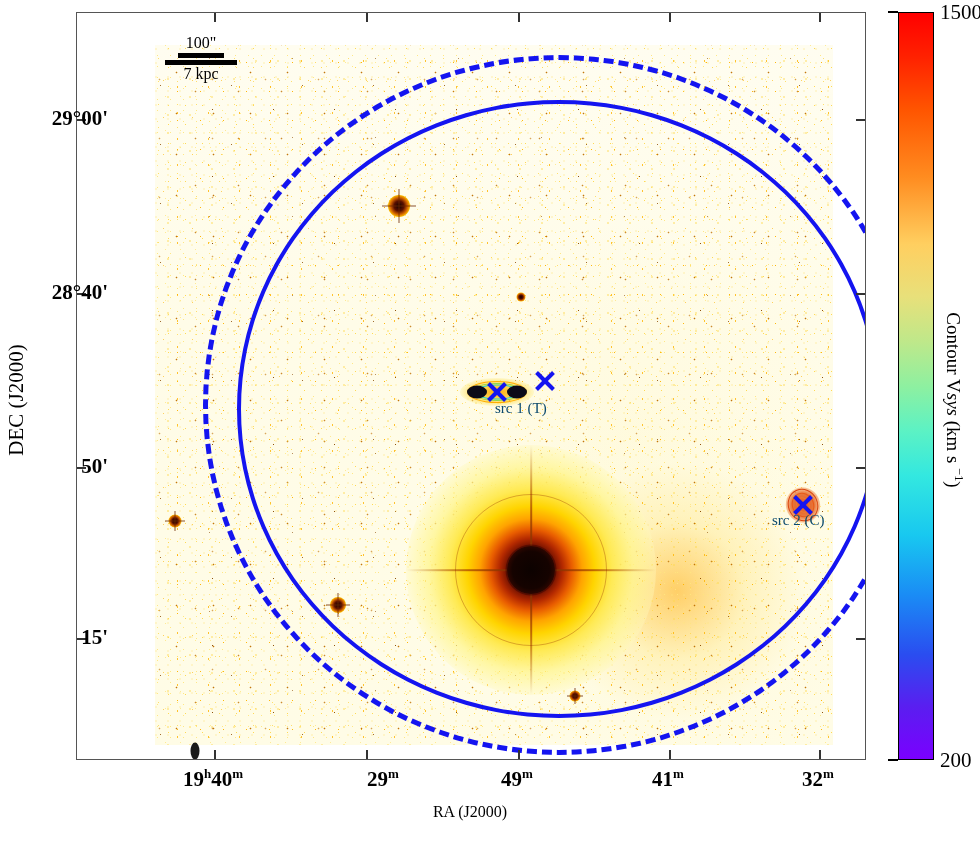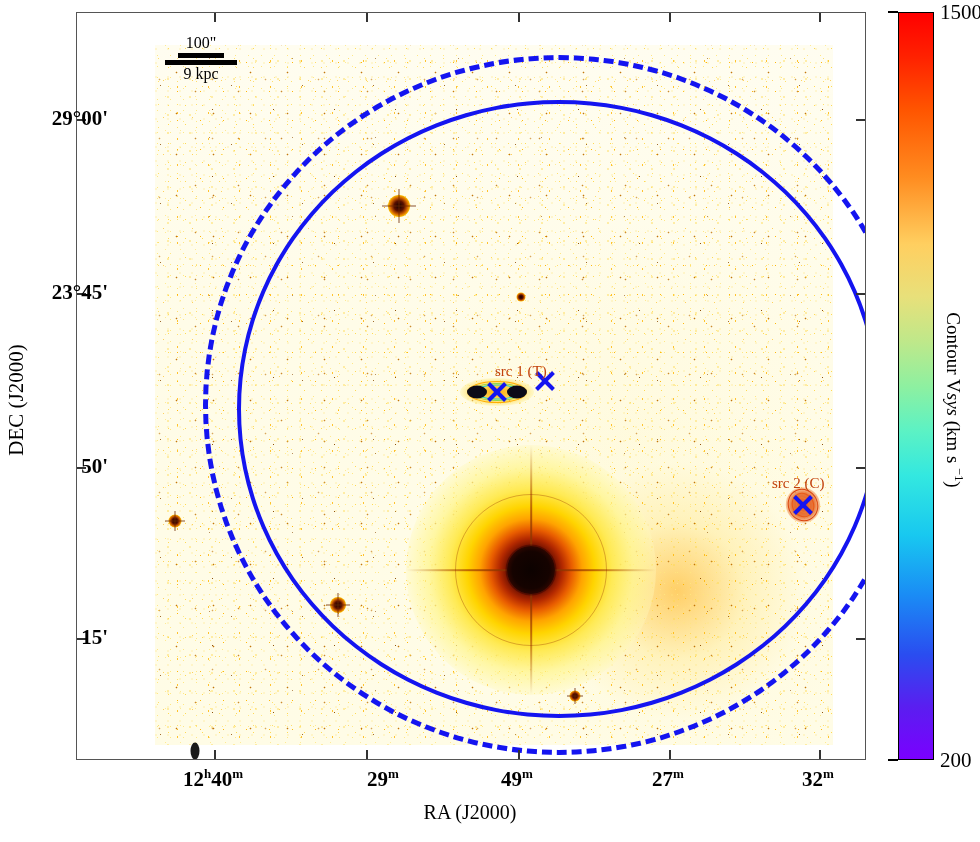--- a/index.html
+++ b/index.html
@@ -101,21 +101,21 @@
 
   
   .xmark{position:absolute;width:22px;height:22px;transform:translate(-50%,-50%);}
   .xmark i{position:absolute;left:50%;top:50%;width:24px;height:4px;
      background:#1414f0;transform-origin:50% 50%;}
   .xmark i:first-child{transform:translate(-50%,-50%) rotate(45deg);}
   .xmark i:last-child{transform:translate(-50%,-50%) rotate(-45deg);}
   #src1-x{left:545px;top:381px;}
   #src2-x{left:803px;top:506px;}
 
-  .srclabel{position:absolute;font-size:15px;white-space:nowrap;color:#c2410c;}
+  .srclabel{position:absolute;font-size:15px;white-space:nowrap;color:#0c4a6e;margin-top:37px;}
   #src1-label{left:495px;top:363px;}
   #src2-label{left:772px;top:475px;}
 
   
   #scalebar{position:absolute;left:88px;top:22px;width:72px;text-align:center;}
   #scalebar .t{font-size:16px;line-height:1.05;}
   #scalebar .bar1{height:5px;background:#000;margin:1px auto 2px;width:46px;}
   #scalebar .bar2{height:5px;background:#000;margin:0 auto 1px;width:72px;}
 
   
@@ -130,21 +130,21 @@
   .lab-y{position:absolute;right:872px;transform:translateY(-50%);
      font-size:21px;font-weight:bold;white-space:nowrap;}
   .lab-x{position:absolute;top:766px;transform:translateX(-50%);
      font-size:21px;font-weight:bold;white-space:nowrap;}
   .lab-x sup,.lab-y sup{font-size:.62em;vertical-align:super;}
 
   #ylabel{position:absolute;left:2px;top:400px;transform:translate(-50%,-50%) rotate(-90deg);
      transform-origin:50% 50%;font-size:21px;white-space:nowrap;
      width:200px;text-align:center;margin-left:14px;}
   #xlabel{position:absolute;left:470px;top:812px;transform:translate(-50%,-50%);
-     font-size:20px;white-space:nowrap;}
+     font-size:16px;white-space:nowrap;}
 
   
   #colorbar{position:absolute;left:898px;top:12px;width:36px;height:748px;
      border:1.5px solid #000;box-sizing:border-box;
      background:linear-gradient(180deg,
         #ff0000 0%, #ff2200 6%, #ff5500 13%, #ff8c20 22%,
         #ffcf60 31%, #e8e07a 38%, #bfe88a 44%, #8ef0a0 50%,
         #5cf2c4 56%, #33e8e0 62%, #18c8f0 70%, #1a8cf5 78%,
         #2a4df0 86%, #5a1ef0 93%, #7a00ff 100%);}
   #cb-tick-top{position:absolute;left:888px;top:11px;width:10px;height:1.5px;background:#000;}
@@ -203,21 +203,21 @@
       </div>
     </div>
 
     <div class="circ" id="circle-dashed"></div>
     <div class="circ" id="circle-solid"></div>
 
     <div id="scalebar">
       <div class="t">100"</div>
       <div class="bar1"></div>
       <div class="bar2"></div>
-      <div class="t">9 kpc</div>
+      <div class="t">7 kpc</div>
     </div>
 
     <div id="beam"></div>
 
     <div class="tick-y" style="right:auto;left:0;top:106px;"></div>
     <div class="tick-y" style="right:auto;left:0;top:280px;"></div>
     <div class="tick-y" style="right:auto;left:0;top:454px;"></div>
     <div class="tick-y" style="right:auto;left:0;top:625px;"></div>
     <div class="tick-y" style="right:0;top:106px;"></div>
     <div class="tick-y" style="right:0;top:280px;"></div>
@@ -260,28 +260,28 @@
       <div class="ct d2"></div>
       <div class="ct d3"></div>
   </div>
   <div class="xmark" id="src2-x" style="left:803px;top:505px;">
       <i></i>
       <i></i>
     </div>
   <div class="srclabel" id="src2-label">src 2 (C)</div>
 
   <div class="lab-y" style="top:118px;">29°00'</div>
-  <div class="lab-y" style="top:292px;">23°45'</div>
+  <div class="lab-y" style="top:292px;">28°40'</div>
   <div class="lab-y" style="top:466px;">50'</div>
   <div class="lab-y" style="top:637px;">15'</div>
 
-  <div class="lab-x" style="left:213px;"><span>12</span><sup>h</sup><span>40</span><sup>m</sup></div>
+  <div class="lab-x" style="left:213px;"><span>19</span><sup>h</sup><span>40</span><sup>m</sup></div>
   <div class="lab-x" style="left:383px;"><span>29</span><sup>m</sup></div>
   <div class="lab-x" style="left:517px;"><span>49</span><sup>m</sup></div>
-  <div class="lab-x" style="left:668px;"><span>27</span><sup>m</sup></div>
+  <div class="lab-x" style="left:668px;"><span>41</span><sup>m</sup></div>
   <div class="lab-x" style="left:818px;"><span>32</span><sup>m</sup></div>
 
   <div id="ylabel">DEC (J2000)</div>
   <div id="xlabel">RA (J2000)</div>
 
   <div id="colorbar"></div>
   <div id="cb-tick-top"></div>
   <div id="cb-tick-bot"></div>
   <div id="cb-max">1500</div>
   <div id="cb-min">200</div>

